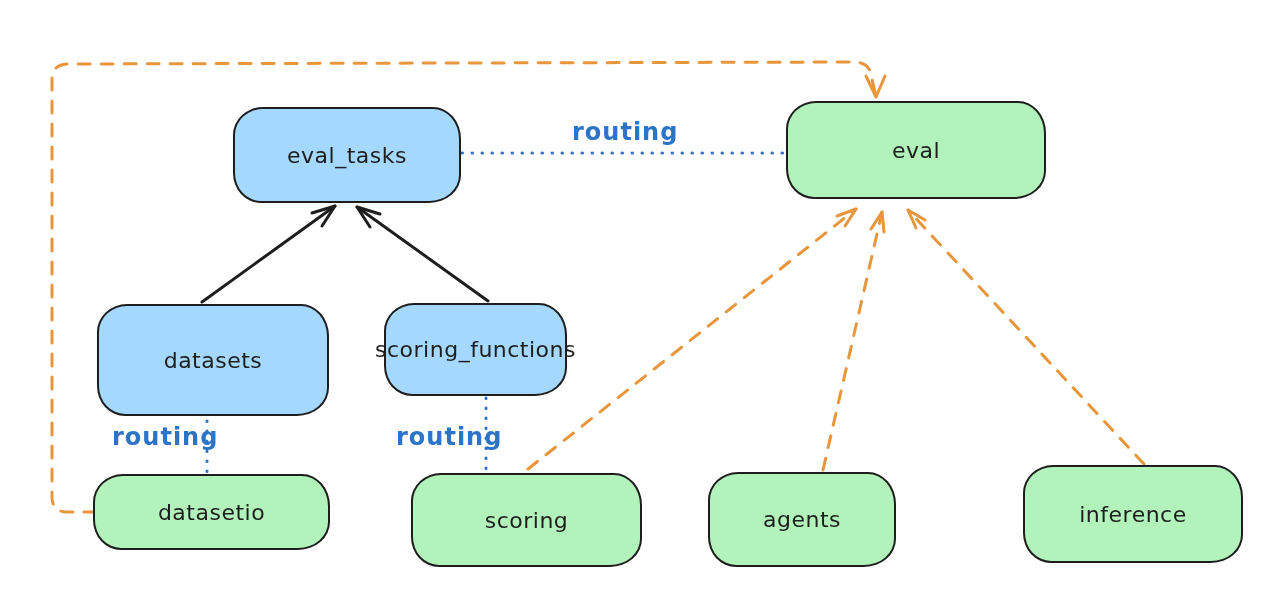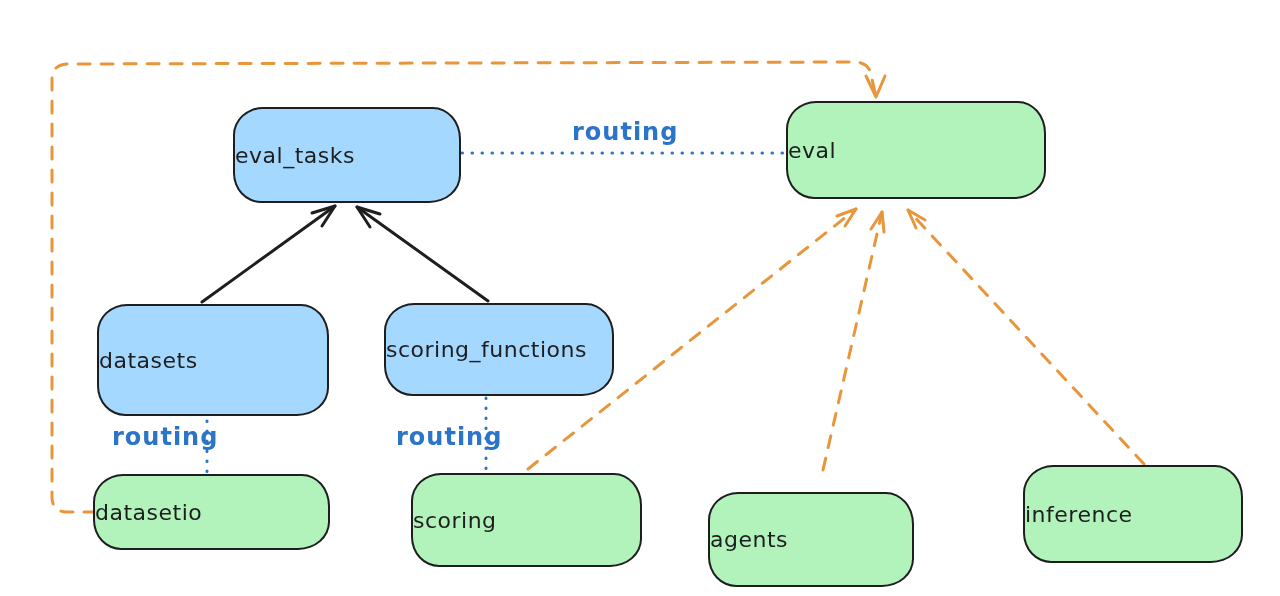--- a/index.html
+++ b/index.html
@@ -21,20 +21,21 @@
     width: 1280px; height: 596px;
     pointer-events: none;
   }
   .node {
     position: absolute;
     box-sizing: border-box;
     border: 2.5px solid #1e1e1e;
     border-radius: 30px 28px 32px 28px / 28px 32px 28px 30px;
     display: flex;
     align-items: center;
+    justify-content: center;
     font-size: 22px;
     color: #1e1e1e;
     letter-spacing: 0.5px;
   }
   .node-blue  { background: #a5d8ff; }
   .node-green { background: #b2f2bb; }
   .edge-label {
     position: absolute;
     color: #2b74c8;
     font-size: 24px;
@@ -92,33 +93,33 @@
   </div>
 
   <div class="node node-green" style="left:786px; top:101px; width:260px; height:98px;">
     <span>eval</span>
   </div>
 
   <div class="node node-blue" style="left:97px; top:304px; width:232px; height:112px;">
     <span>datasets</span>
   </div>
 
-  <div class="node node-blue" style="left:384px; top:303px; width:230px; height:93px;">
+  <div class="node node-blue" style="left:384px; top:303px; width:183px; height:93px;">
     <span>scoring_functions</span>
   </div>
 
   <div class="node node-green" style="left:93px; top:474px; width:237px; height:76px;">
     <span>datasetio</span>
   </div>
 
   <div class="node node-green" style="left:386px; top:473px; width:231px; height:94px;margin-left:25px;">
     <span>scoring</span>
   </div>
 
-  <div class="node node-green" style="left:708px; top:472px; width:206px; height:95px;margin-top:20px;">
+  <div class="node node-green" style="left:708px; top:472px; width:188px; height:95px;">
     <span>agents</span>
   </div>
 
   <div class="node node-green" style="left:1023px; top:465px; width:220px; height:98px;">
     <span>inference</span>
   </div>
 
   <div class="edge-label" style="left:572px; top:118px; width:92px;">routing</div>
 
   <div class="edge-label" style="left:112px; top:423px; width:86px;">routing</div>

